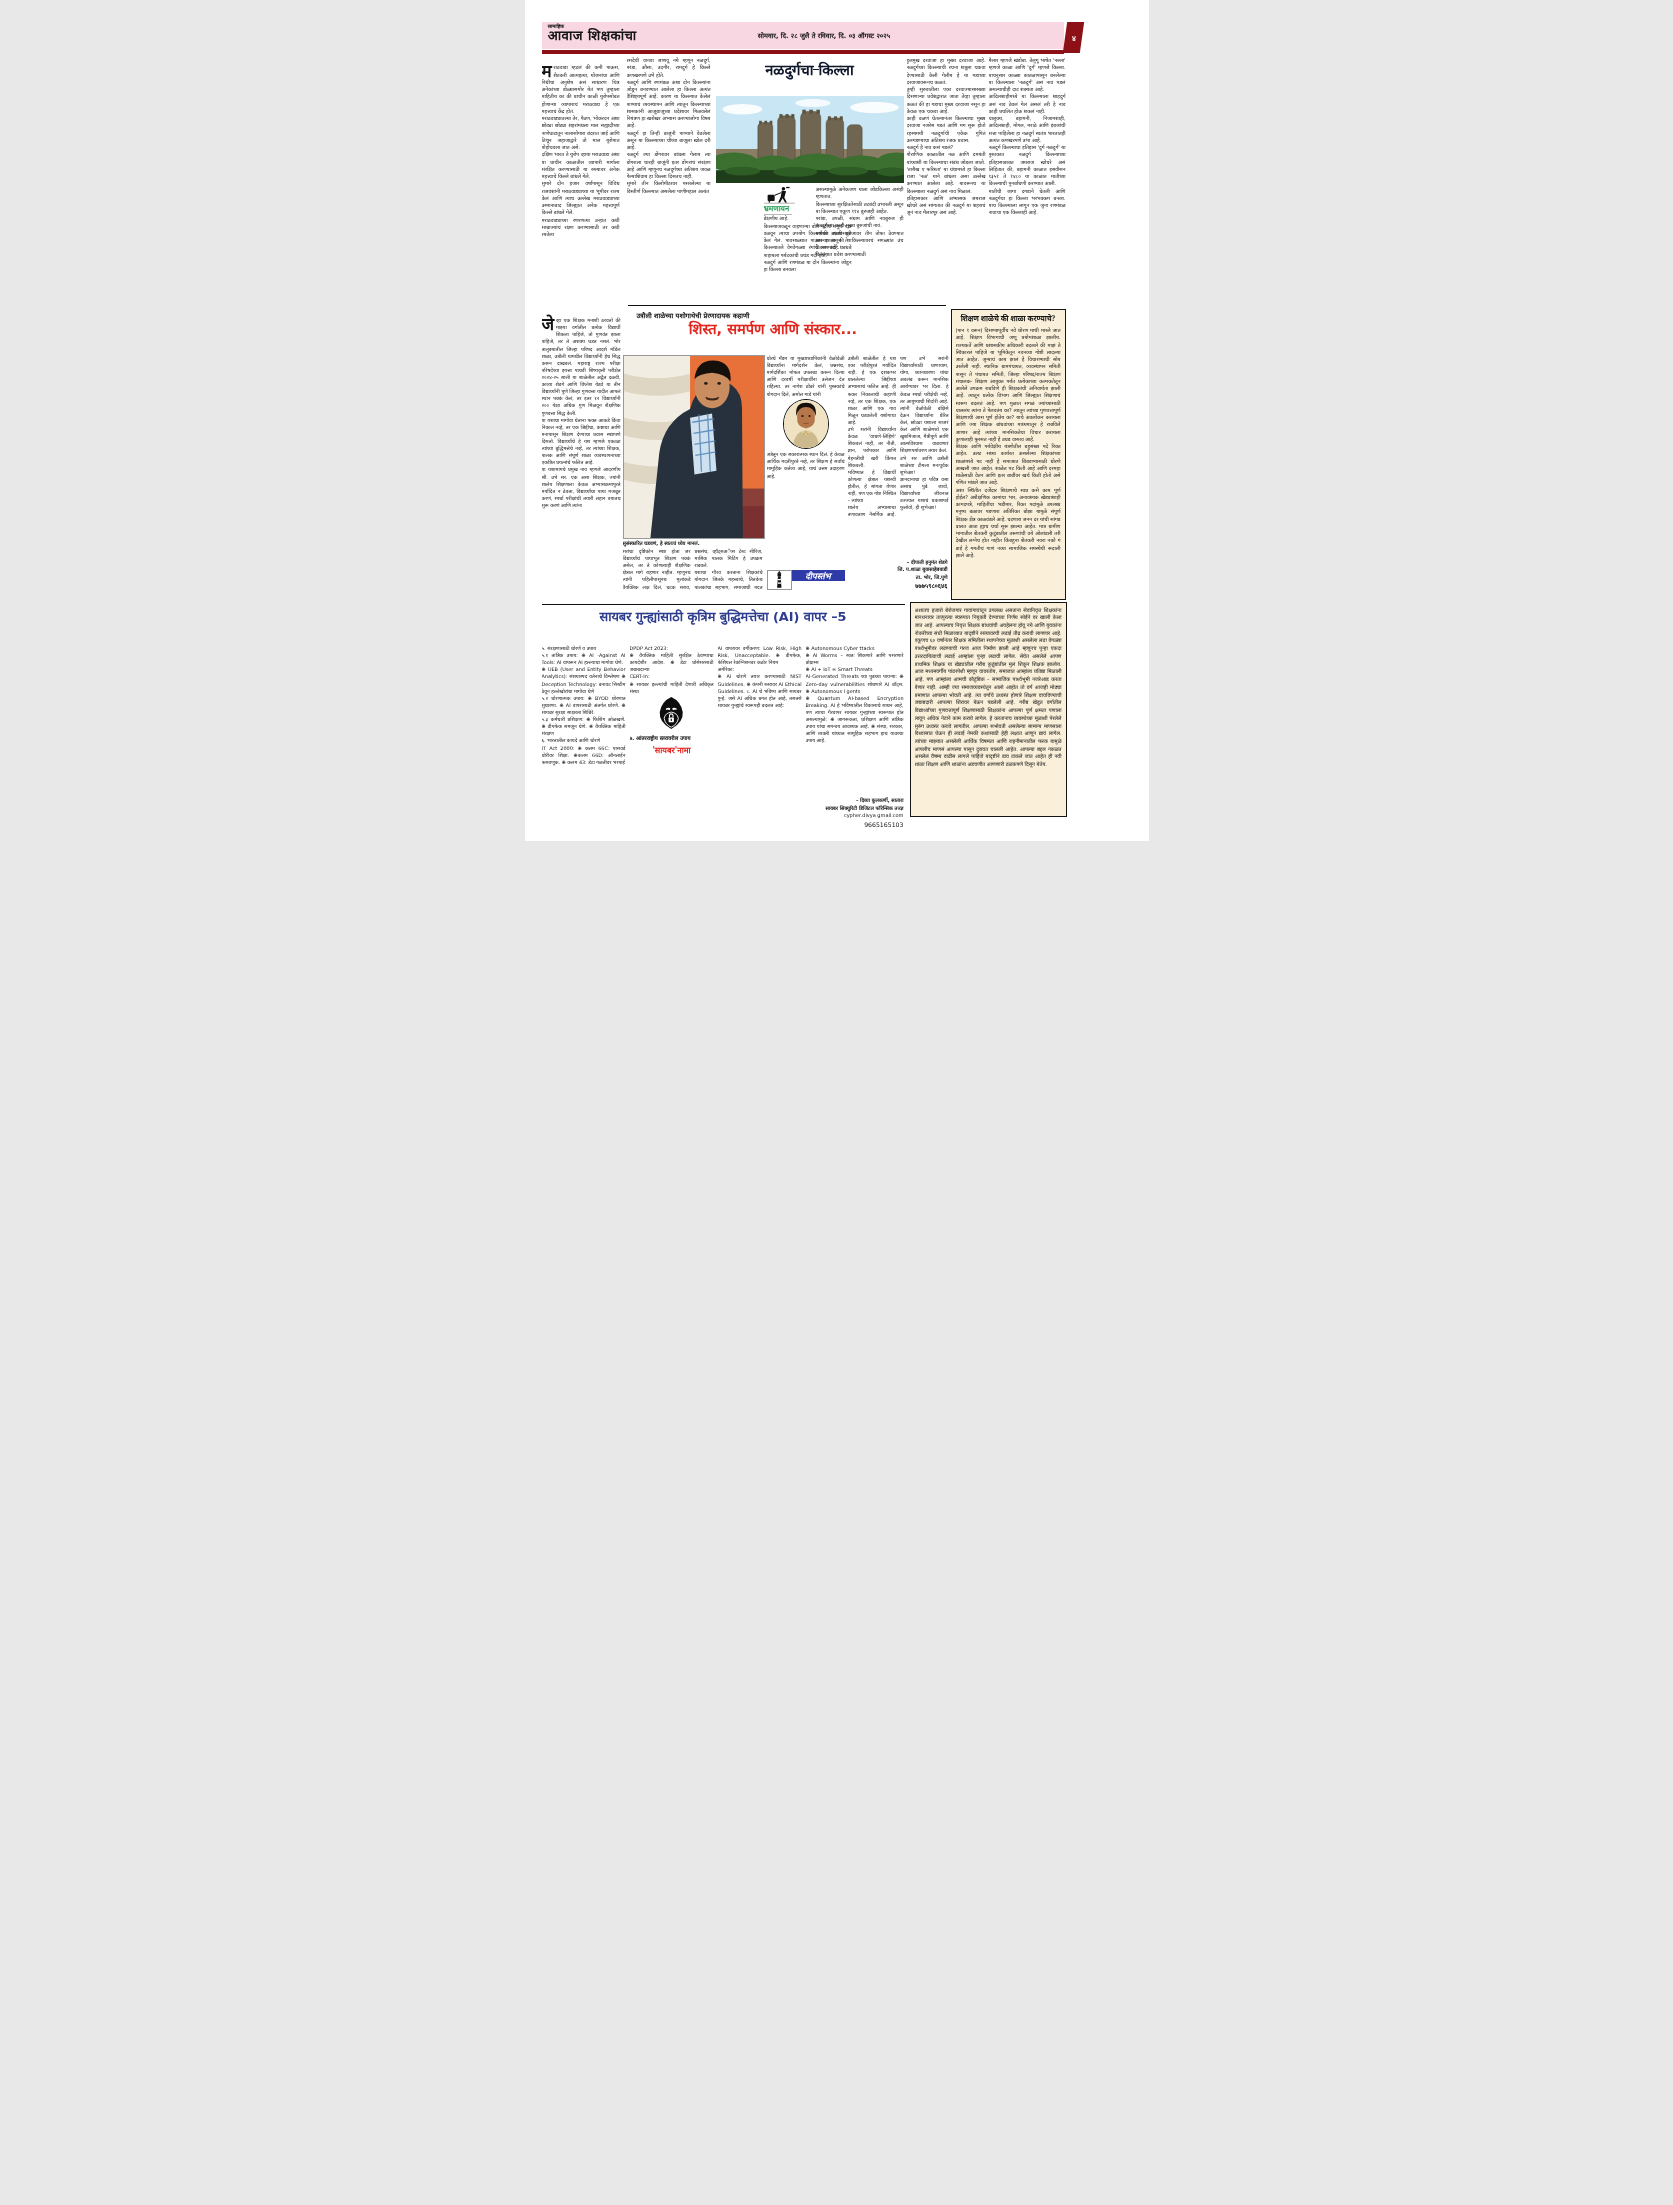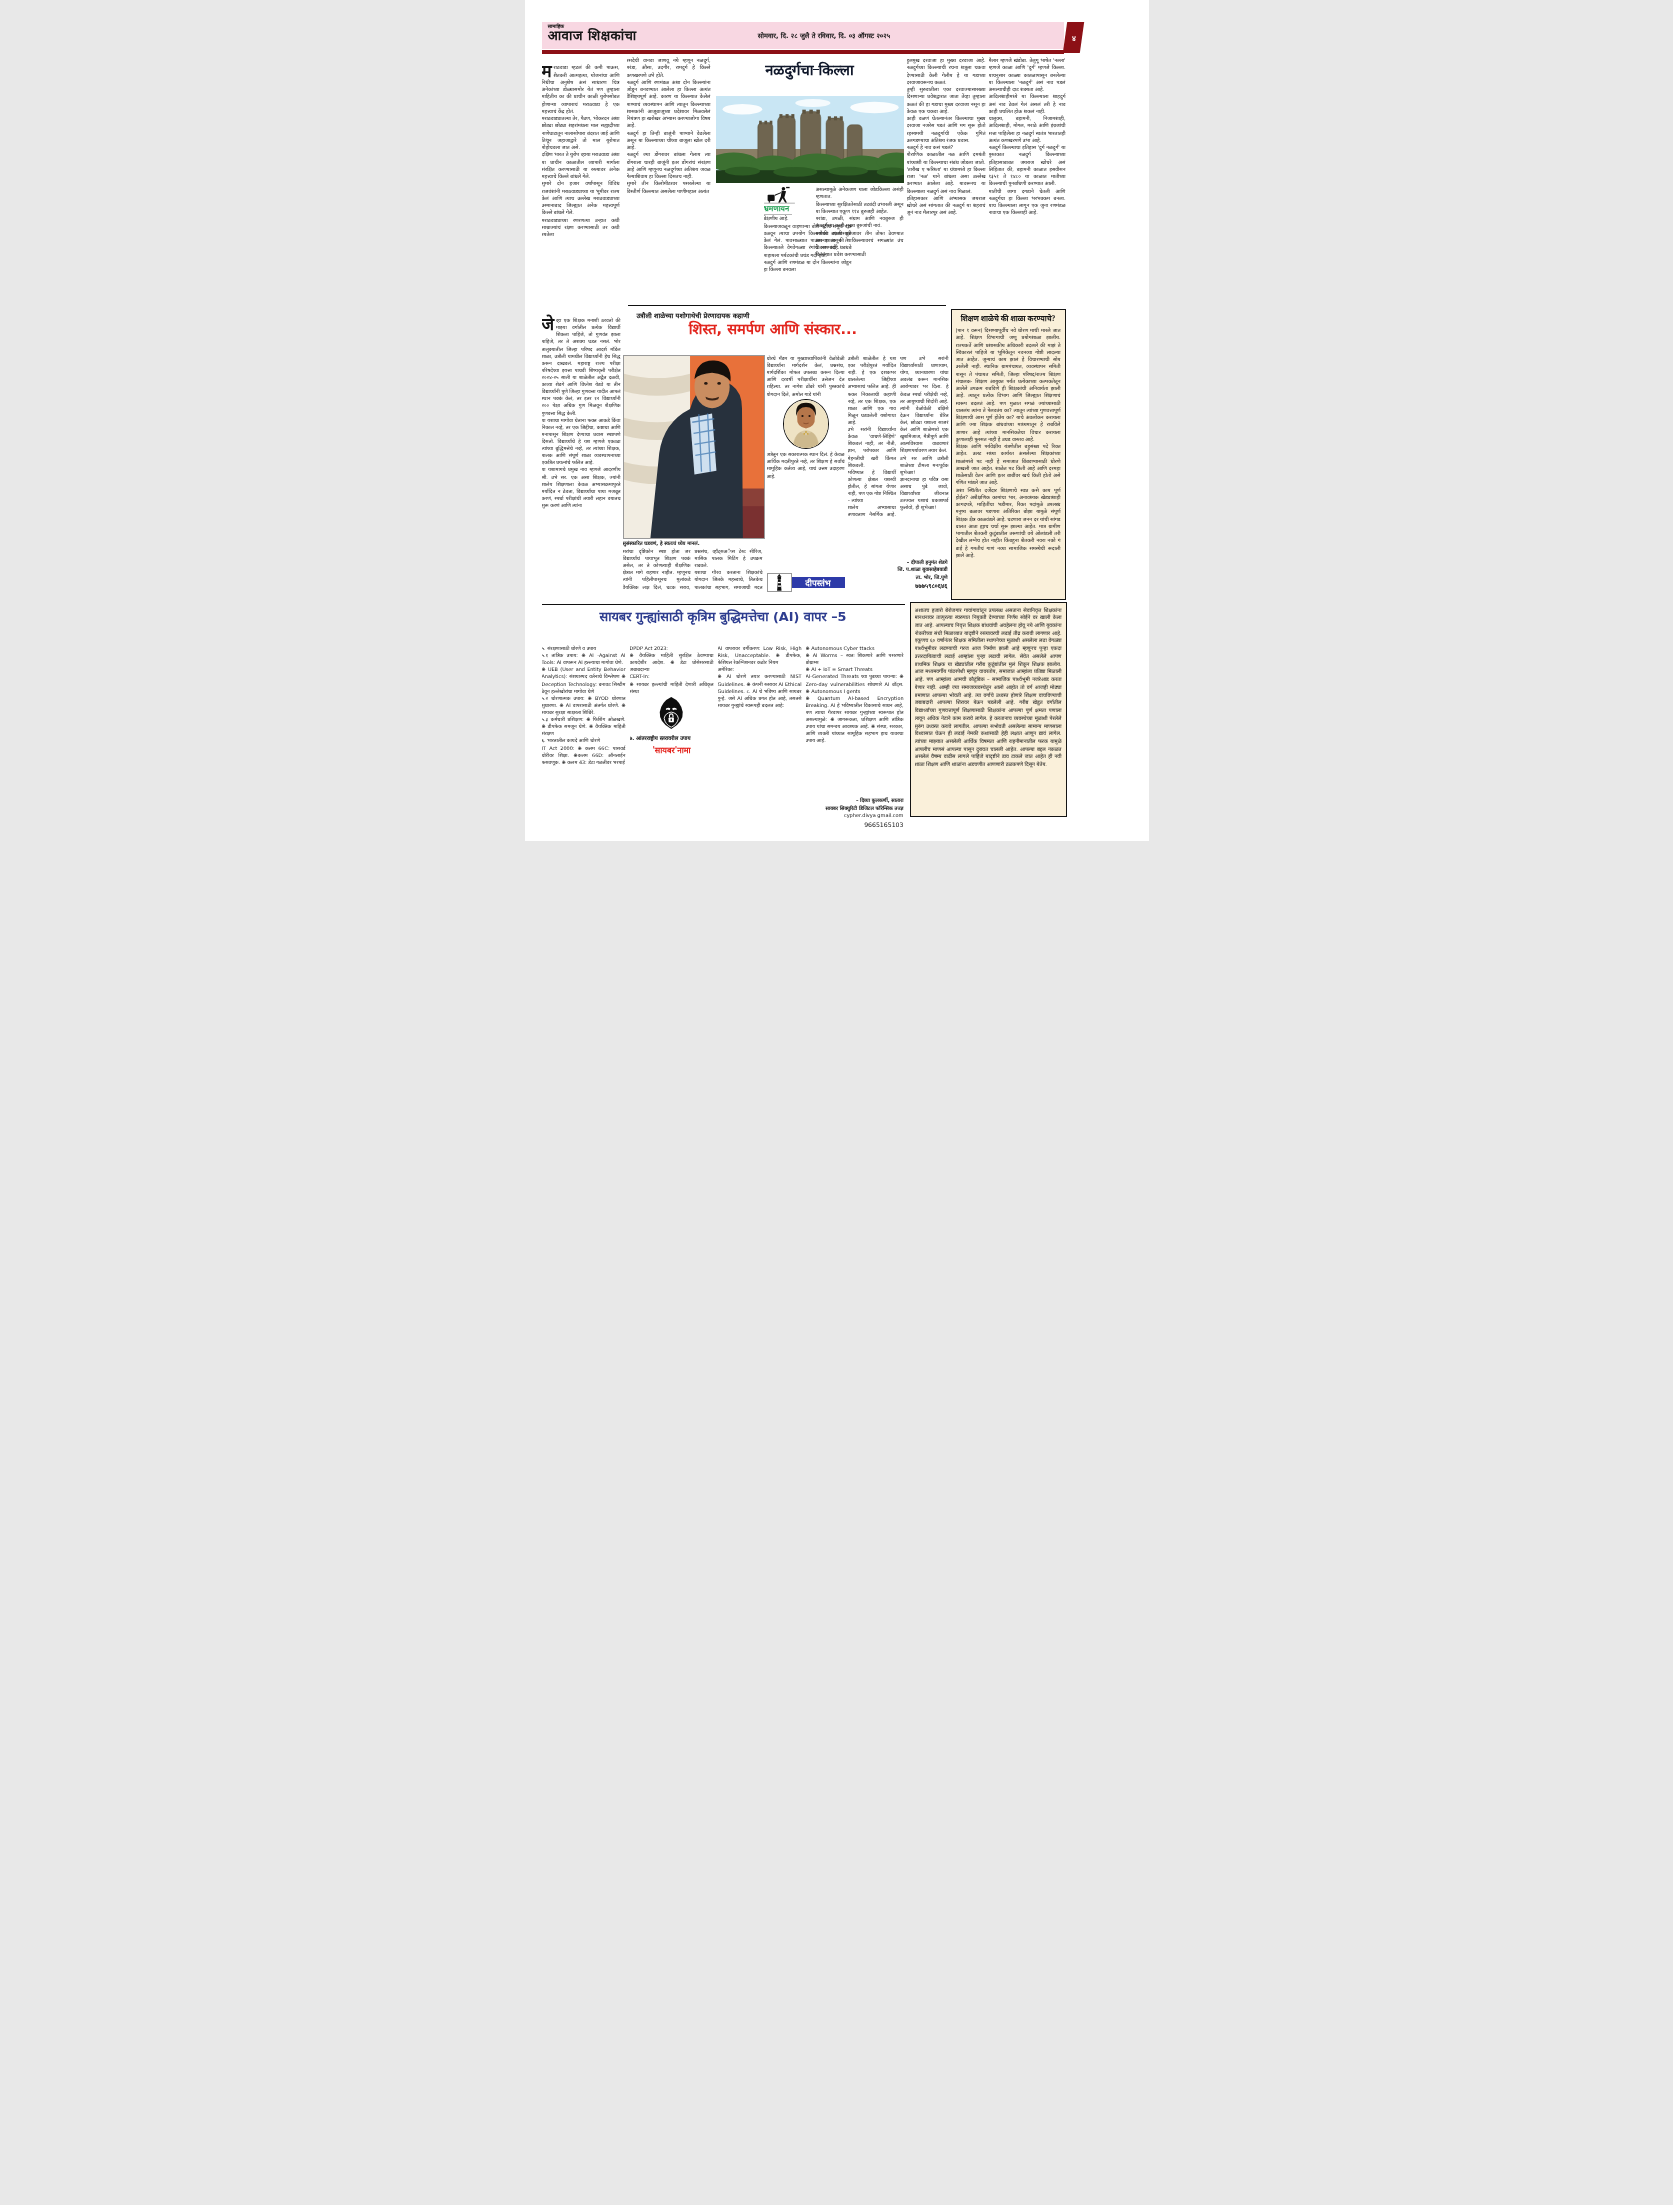--- a/index.html
+++ b/index.html
@@ -27,21 +27,21 @@
   .fort-headline{color:#0f172a; font-size:14.6px; font-weight:bold; text-align:center; line-height:1.1;
     text-decoration:underline; text-underline-offset:-6.2px; text-decoration-thickness:1.3px;}
   .bhraman{color:#1d9e50; font-weight:bold; font-size:7.5px; border-bottom:1.8px solid #b9b9b9; display:inline-block; padding-right:2.6px;}
   .twocol{columns:2; column-gap:4px;}
   .rule-black{background:#111;}
   
   .kicker{font-size:6.6px; font-weight:bold;}
   .red-headline{color:#e2251d; font-size:14.6px; font-weight:bold; line-height:1;text-align:center;}
   .caption-bold{font-weight:bold; font-size:5px; line-height:1.35; margin-bottom:1.3px;}
   .oval{width:44px; height:48px; border:0.9px solid #111; border-radius:50%; overflow:hidden; margin:1.8px auto;}
-  .deep-box{display:flex; align-items:center; height:25px;}
+  .deep-box{display:flex; align-items:flex-start; height:25px;font-style:italic;}
   .deep-img{width:23px; background:#fff; border:0.4px solid #999; display:flex; align-items:center; justify-content:center;}
   .deep-blue{flex:1; background:#2d3aa8; color:#fff; display:flex; align-items:center; justify-content:center;
     font-size:8.4px; font-weight:bold;}
   .credit{font-weight:bold; text-align:right; font-size:5px; line-height:1.5; background:#fff;}
   .credit .phone{font-size:6.2px;}
   
   .cream{background:#faf0da; border:0.9px solid #151515; padding:3.5px 4px; box-sizing:border-box;}
   .box-headline{font-size:7.7px; font-weight:bold; text-align:center; margin:0.9px 0 3.5px 0; line-height:1.2;font-family:Liberation Serif, serif;}
   
   .blue-headline{color:#2e3d8f; font-size:12.8px; font-weight:bold; text-align:center; line-height:1.15;}

